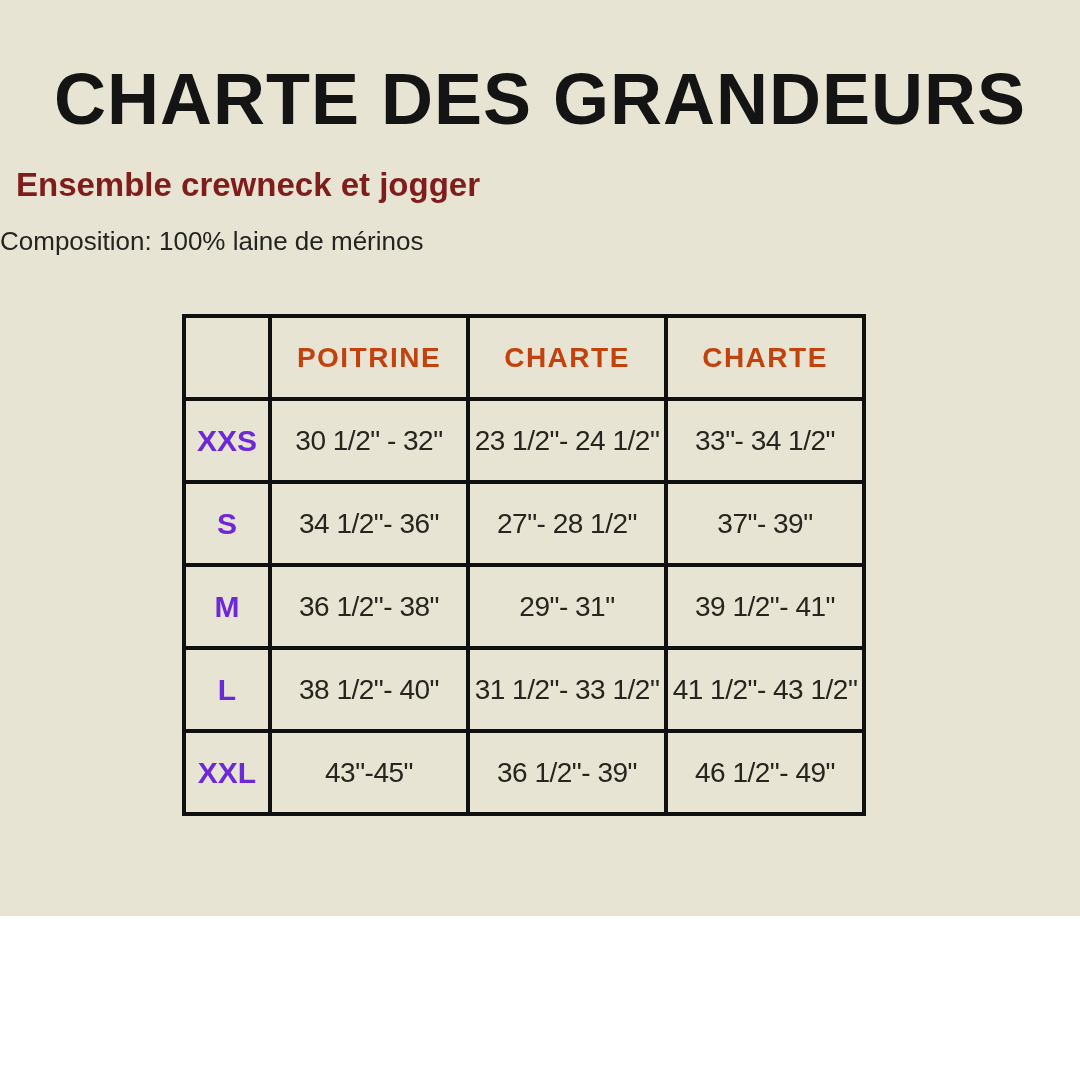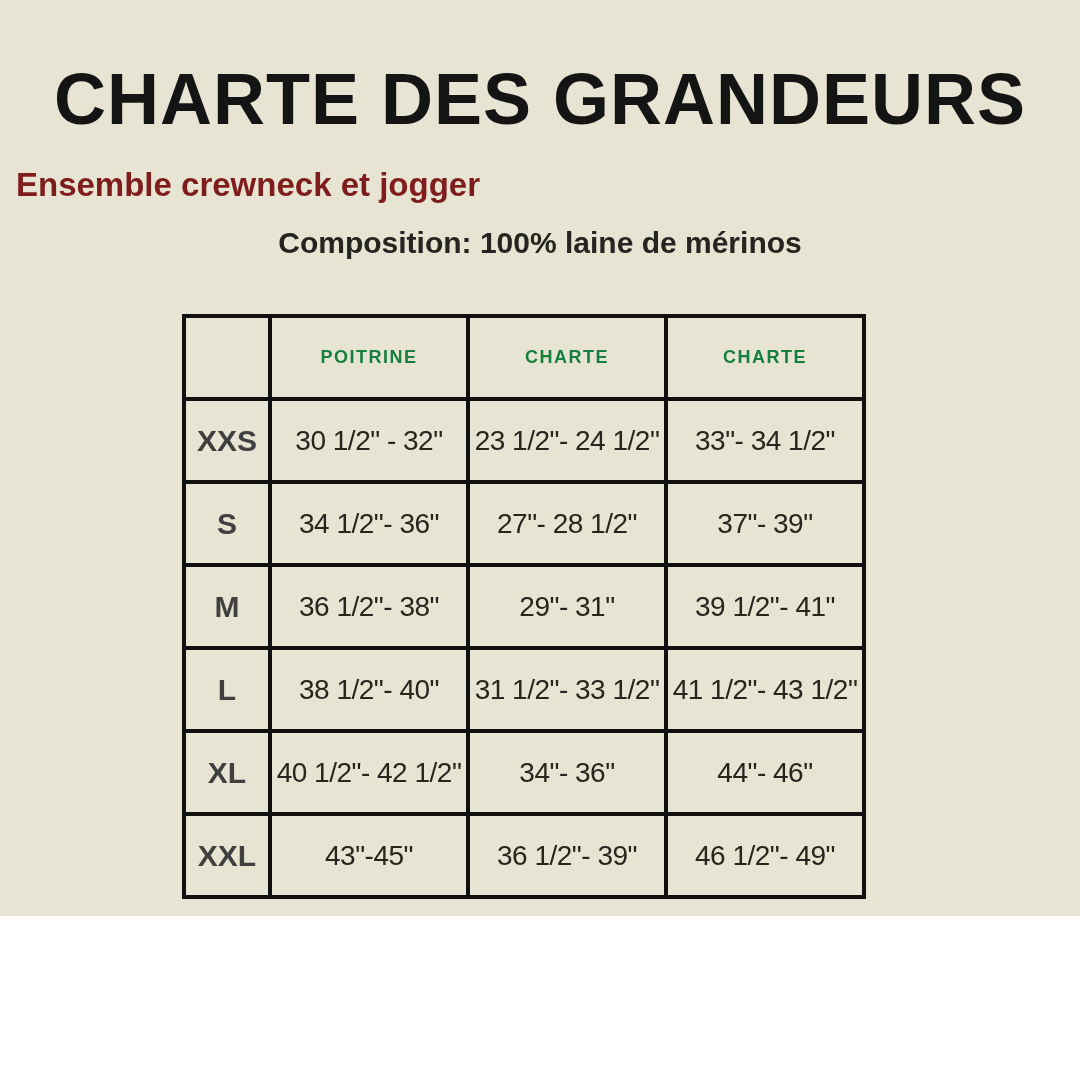--- a/index.html
+++ b/index.html
@@ -34,23 +34,22 @@
     width: 100%;
     font-size: 33px;
     font-weight: 700;
     color: #7f1d1d;
   }
   .composition {
     position: absolute;
     top: 226px;
     left: 0;
     width: 100%;
-    text-align: center;
-    font-size: 30px;
-    font-weight: 700;
+    font-size: 26px;
+    font-weight: 400;
     color: #242420;
   }
   table.size-chart {
     position: absolute;
     top: 314px;
     left: 182px;
     border-collapse: collapse;
     table-layout: fixed;
     width: 682px;
   }
@@ -59,29 +58,29 @@
     height: 83px;
     text-align: center;
     vertical-align: middle;
     background: #e8e4d3;
     overflow: hidden;
     white-space: nowrap;
   }
   col.c-size   { width: 86px; }
   col.c-val    { width: 198px; }
   th.col-head {
-    font-size: 18px;
+    font-size: 28px;
     font-weight: 700;
     letter-spacing: 1.5px;
-    color: #15803d;
+    color: #c2410c;
   }
   td.size-label {
     font-size: 30px;
     font-weight: 700;
-    color: #404040;
+    color: #6d28d9;
   }
   td.value {
     font-size: 28px;
     font-weight: 400;
     color: #26261f;
     letter-spacing: -0.5px;
   }
 </style>
 </head>
 <body>
@@ -125,26 +124,20 @@
         <td class="value">29"- 31"</td>
         <td class="value">39 1/2"- 41"</td>
       </tr>
       <tr>
         <td class="size-label">L</td>
         <td class="value">38 1/2"- 40"</td>
         <td class="value">31 1/2"- 33 1/2"</td>
         <td class="value">41 1/2"- 43 1/2"</td>
       </tr>
       <tr>
-        <td class="size-label">XL</td>
-        <td class="value">40 1/2"- 42 1/2"</td>
-        <td class="value">34"- 36"</td>
-        <td class="value">44"- 46"</td>
-      </tr>
-      <tr>
         <td class="size-label">XXL</td>
         <td class="value">43"-45"</td>
         <td class="value">36 1/2"- 39"</td>
         <td class="value">46 1/2"- 49"</td>
       </tr>
     </tbody>
   </table>
 </div>
 
 </body></html>

